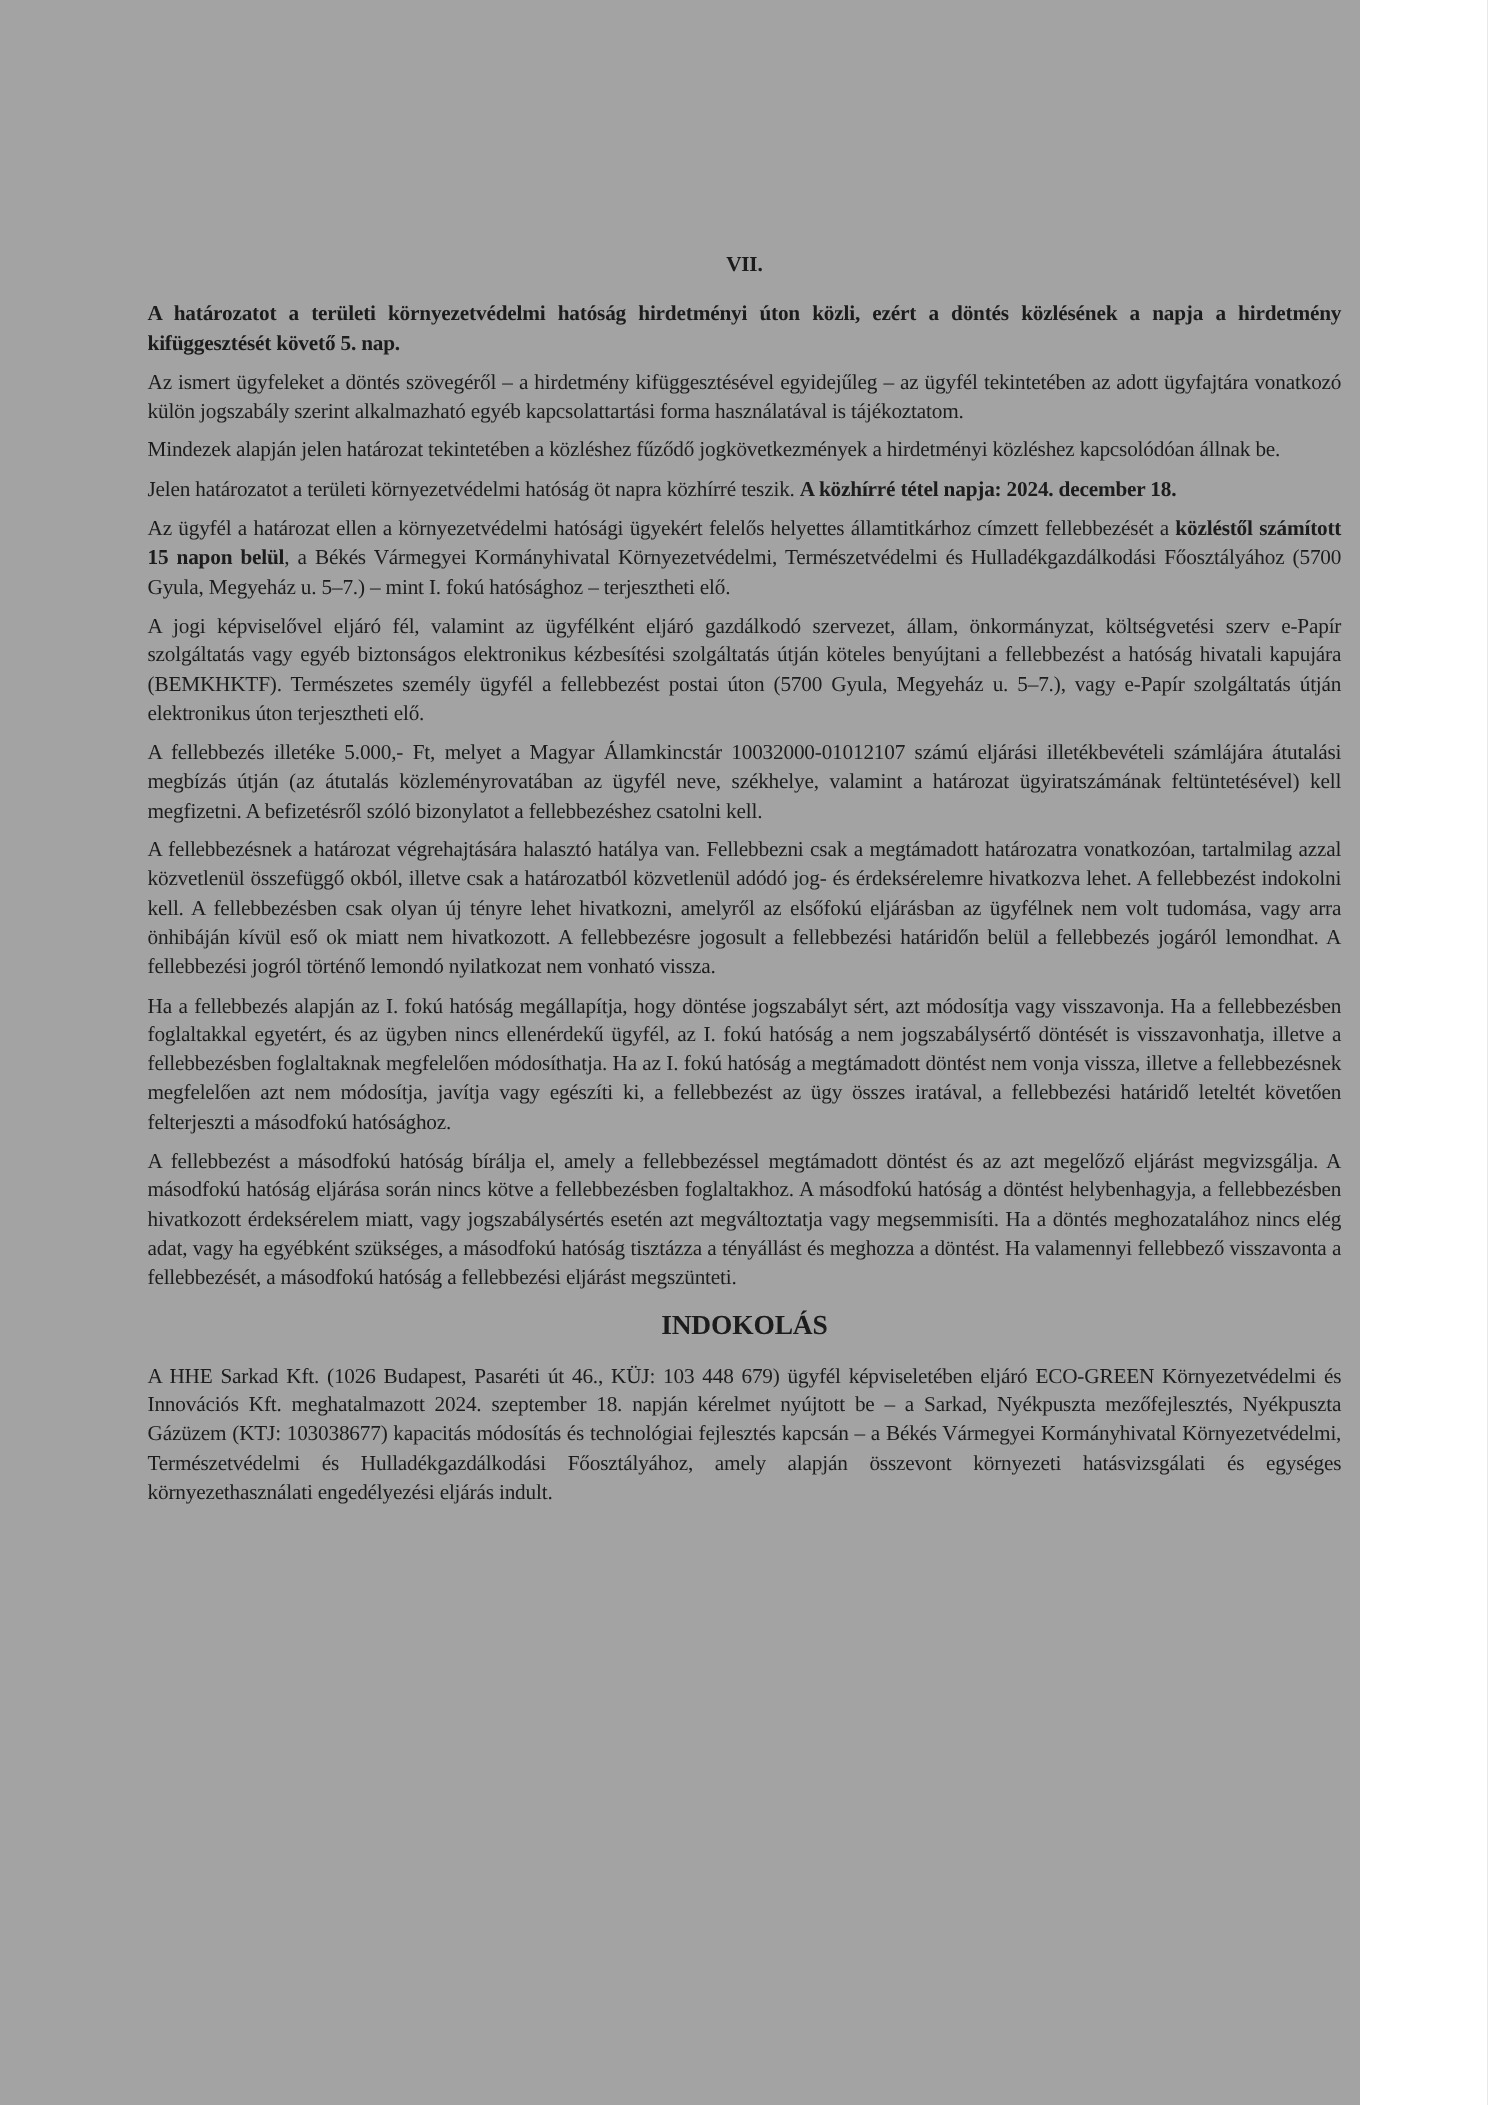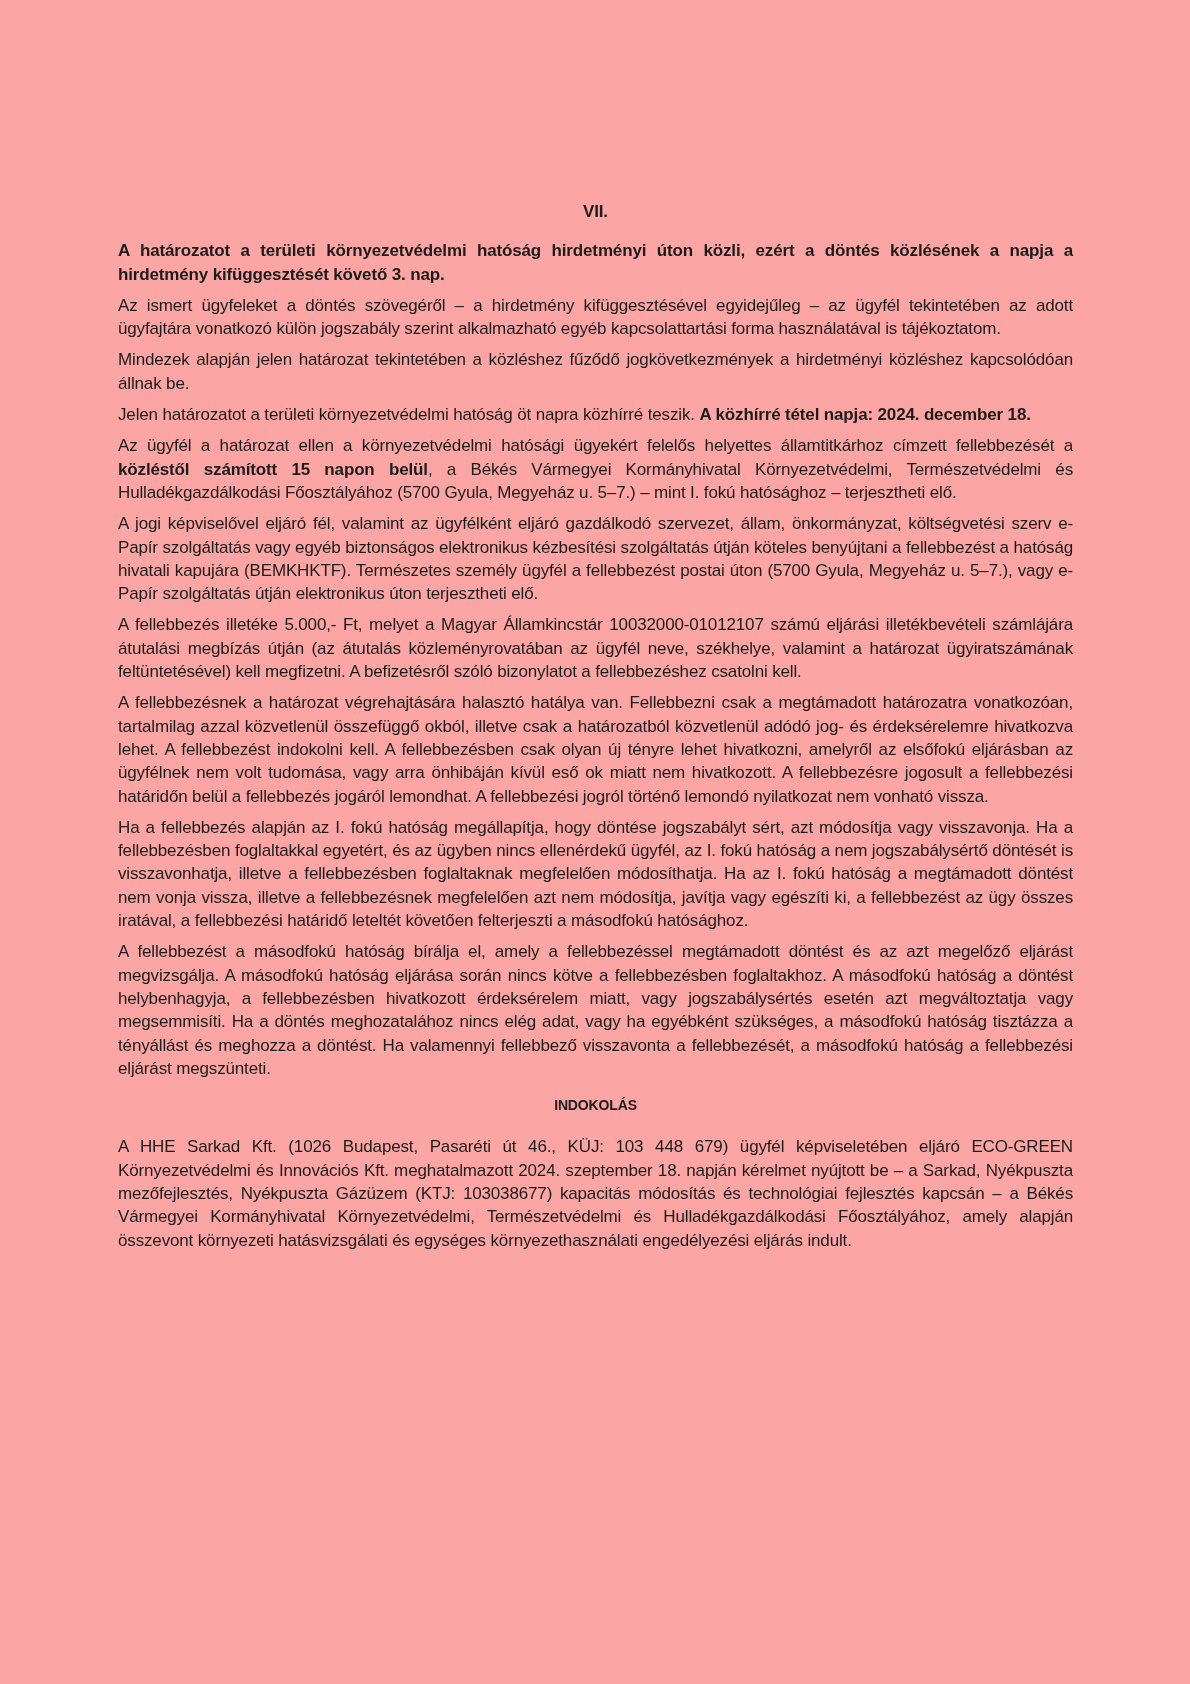--- a/index.html
+++ b/index.html
@@ -2,24 +2,24 @@
 <html lang="hu"><head>
 <meta charset="utf-8">
 <style>
   html, body {
     margin: 0;
     padding: 0;
     background: #ffffff;
   }
   .page {
     position: relative;
-    width: 1190px;
+    width: 1088px;
     height: 1684px;
-    background: #fca5a5;
-    font-family: Liberation Sans, sans-serif;
+    background: #a3a3a3;
+    font-family: Liberation Serif, serif;
     color: #1c1c1c;
     overflow: hidden;
   }
   .content {
     position: absolute;
     left: 118px;
     top: 0;
     width: 955px;
     padding-top: 200px;
     font-size: 17px;
@@ -34,21 +34,21 @@
   }
   .content p {
     margin: 0 0 8px 0;
     line-height: 23.3px;
     text-align: justify;
   }
   .bold {
     font-weight: bold;
   }
   .mid-heading {
-    font-size: 14px;
+    font-size: 22px;
     font-weight: bold;
     text-align: center;
     margin: 14px 0 18px 0;
     line-height: 23.3px;
   }
   .page-number {
     position: absolute;
     top: 1494px;
     left: 118px;
     width: 955px;
@@ -58,21 +58,21 @@
   }
 </style>
 </head>
 <body>
 
 <div class="page">
   <div class="content">
 
     <div class="section-heading">VII.</div>
 
-    <p class="bold">A határozatot a területi környezetvédelmi hatóság hirdetményi úton közli, ezért a döntés közlésének a napja a hirdetmény kifüggesztését követő 3. nap.</p>
+    <p class="bold">A határozatot a területi környezetvédelmi hatóság hirdetményi úton közli, ezért a döntés közlésének a napja a hirdetmény kifüggesztését követő 5. nap.</p>
 
     <p>Az ismert ügyfeleket a döntés szövegéről – a hirdetmény kifüggesztésével egyidejűleg – az ügyfél tekintetében az adott ügyfajtára vonatkozó külön jogszabály szerint alkalmazható egyéb kapcsolattartási forma használatával is tájékoztatom.</p>
 
     <p>Mindezek alapján jelen határozat tekintetében a közléshez fűződő jogkövetkezmények a hirdetményi közléshez kapcsolódóan állnak be.</p>
 
     <p><span>Jelen határozatot a területi környezetvédelmi hatóság öt napra közhírré teszik. </span><span class="bold">A közhírré tétel napja: 2024. december 18.</span></p>
 
     <p><span>Az ügyfél a határozat ellen a környezetvédelmi hatósági ügyekért felelős helyettes államtitkárhoz címzett fellebbezését a </span><span class="bold">közléstől számított 15 napon belül</span><span>, a Békés Vármegyei Kormányhivatal Környezetvédelmi, Természetvédelmi és Hulladékgazdálkodási Főosztályához (5700 Gyula, Megyeház u. 5–7.) – mint I. fokú hatósághoz – terjesztheti elő.</span></p>
 
     <p>A jogi képviselővel eljáró fél, valamint az ügyfélként eljáró gazdálkodó szervezet, állam, önkormányzat, költségvetési szerv e-Papír szolgáltatás vagy egyéb biztonságos elektronikus kézbesítési szolgáltatás útján köteles benyújtani a fellebbezést a hatóság hivatali kapujára (BEMKHKTF). Természetes személy ügyfél a fellebbezést postai úton (5700 Gyula, Megyeház u. 5–7.), vagy e-Papír szolgáltatás útján elektronikus úton terjesztheti elő.</p>

